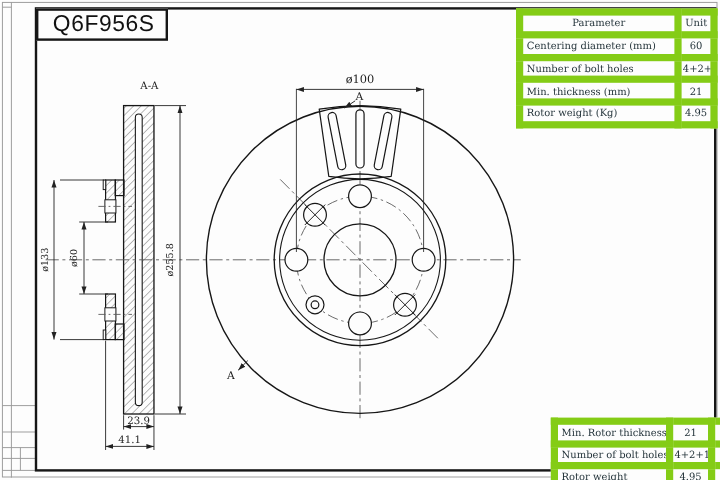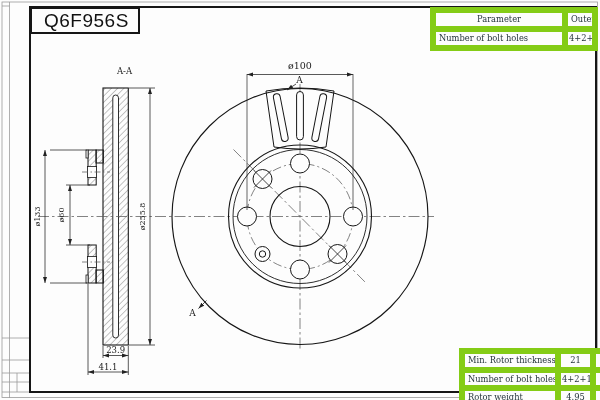--- a/index.html
+++ b/index.html
@@ -168,25 +168,37 @@
   </div>
 
   <table class="ptable params">
     <colgroup>
         <col style="width:132px">
         <col style="width:30px">
       </colgroup>
     <tbody>
         <tr>
       <td class="hdr">Parameter</td>
-      <td class="hdr">Outer</td>
+      <td class="hdr">Unit</td>
+    </tr>
+    <tr>
+      <td>Centering diameter (mm)</td>
+      <td class="val">60</td>
     </tr>
     <tr>
       <td>Number of bolt holes</td>
       <td class="val">4+2+1</td>
+    </tr>
+    <tr>
+      <td>Min. thickness (mm)</td>
+      <td class="val">21</td>
+    </tr>
+    <tr>
+      <td>Rotor weight (Kg)</td>
+      <td class="val">4.95</td>
     </tr>
   </tbody>
     </table>
 
   <table class="ptable summary">
     <colgroup>
         <col style="width:96px">
         <col style="width:35px">
         <col style="width:33px">
       </colgroup>

